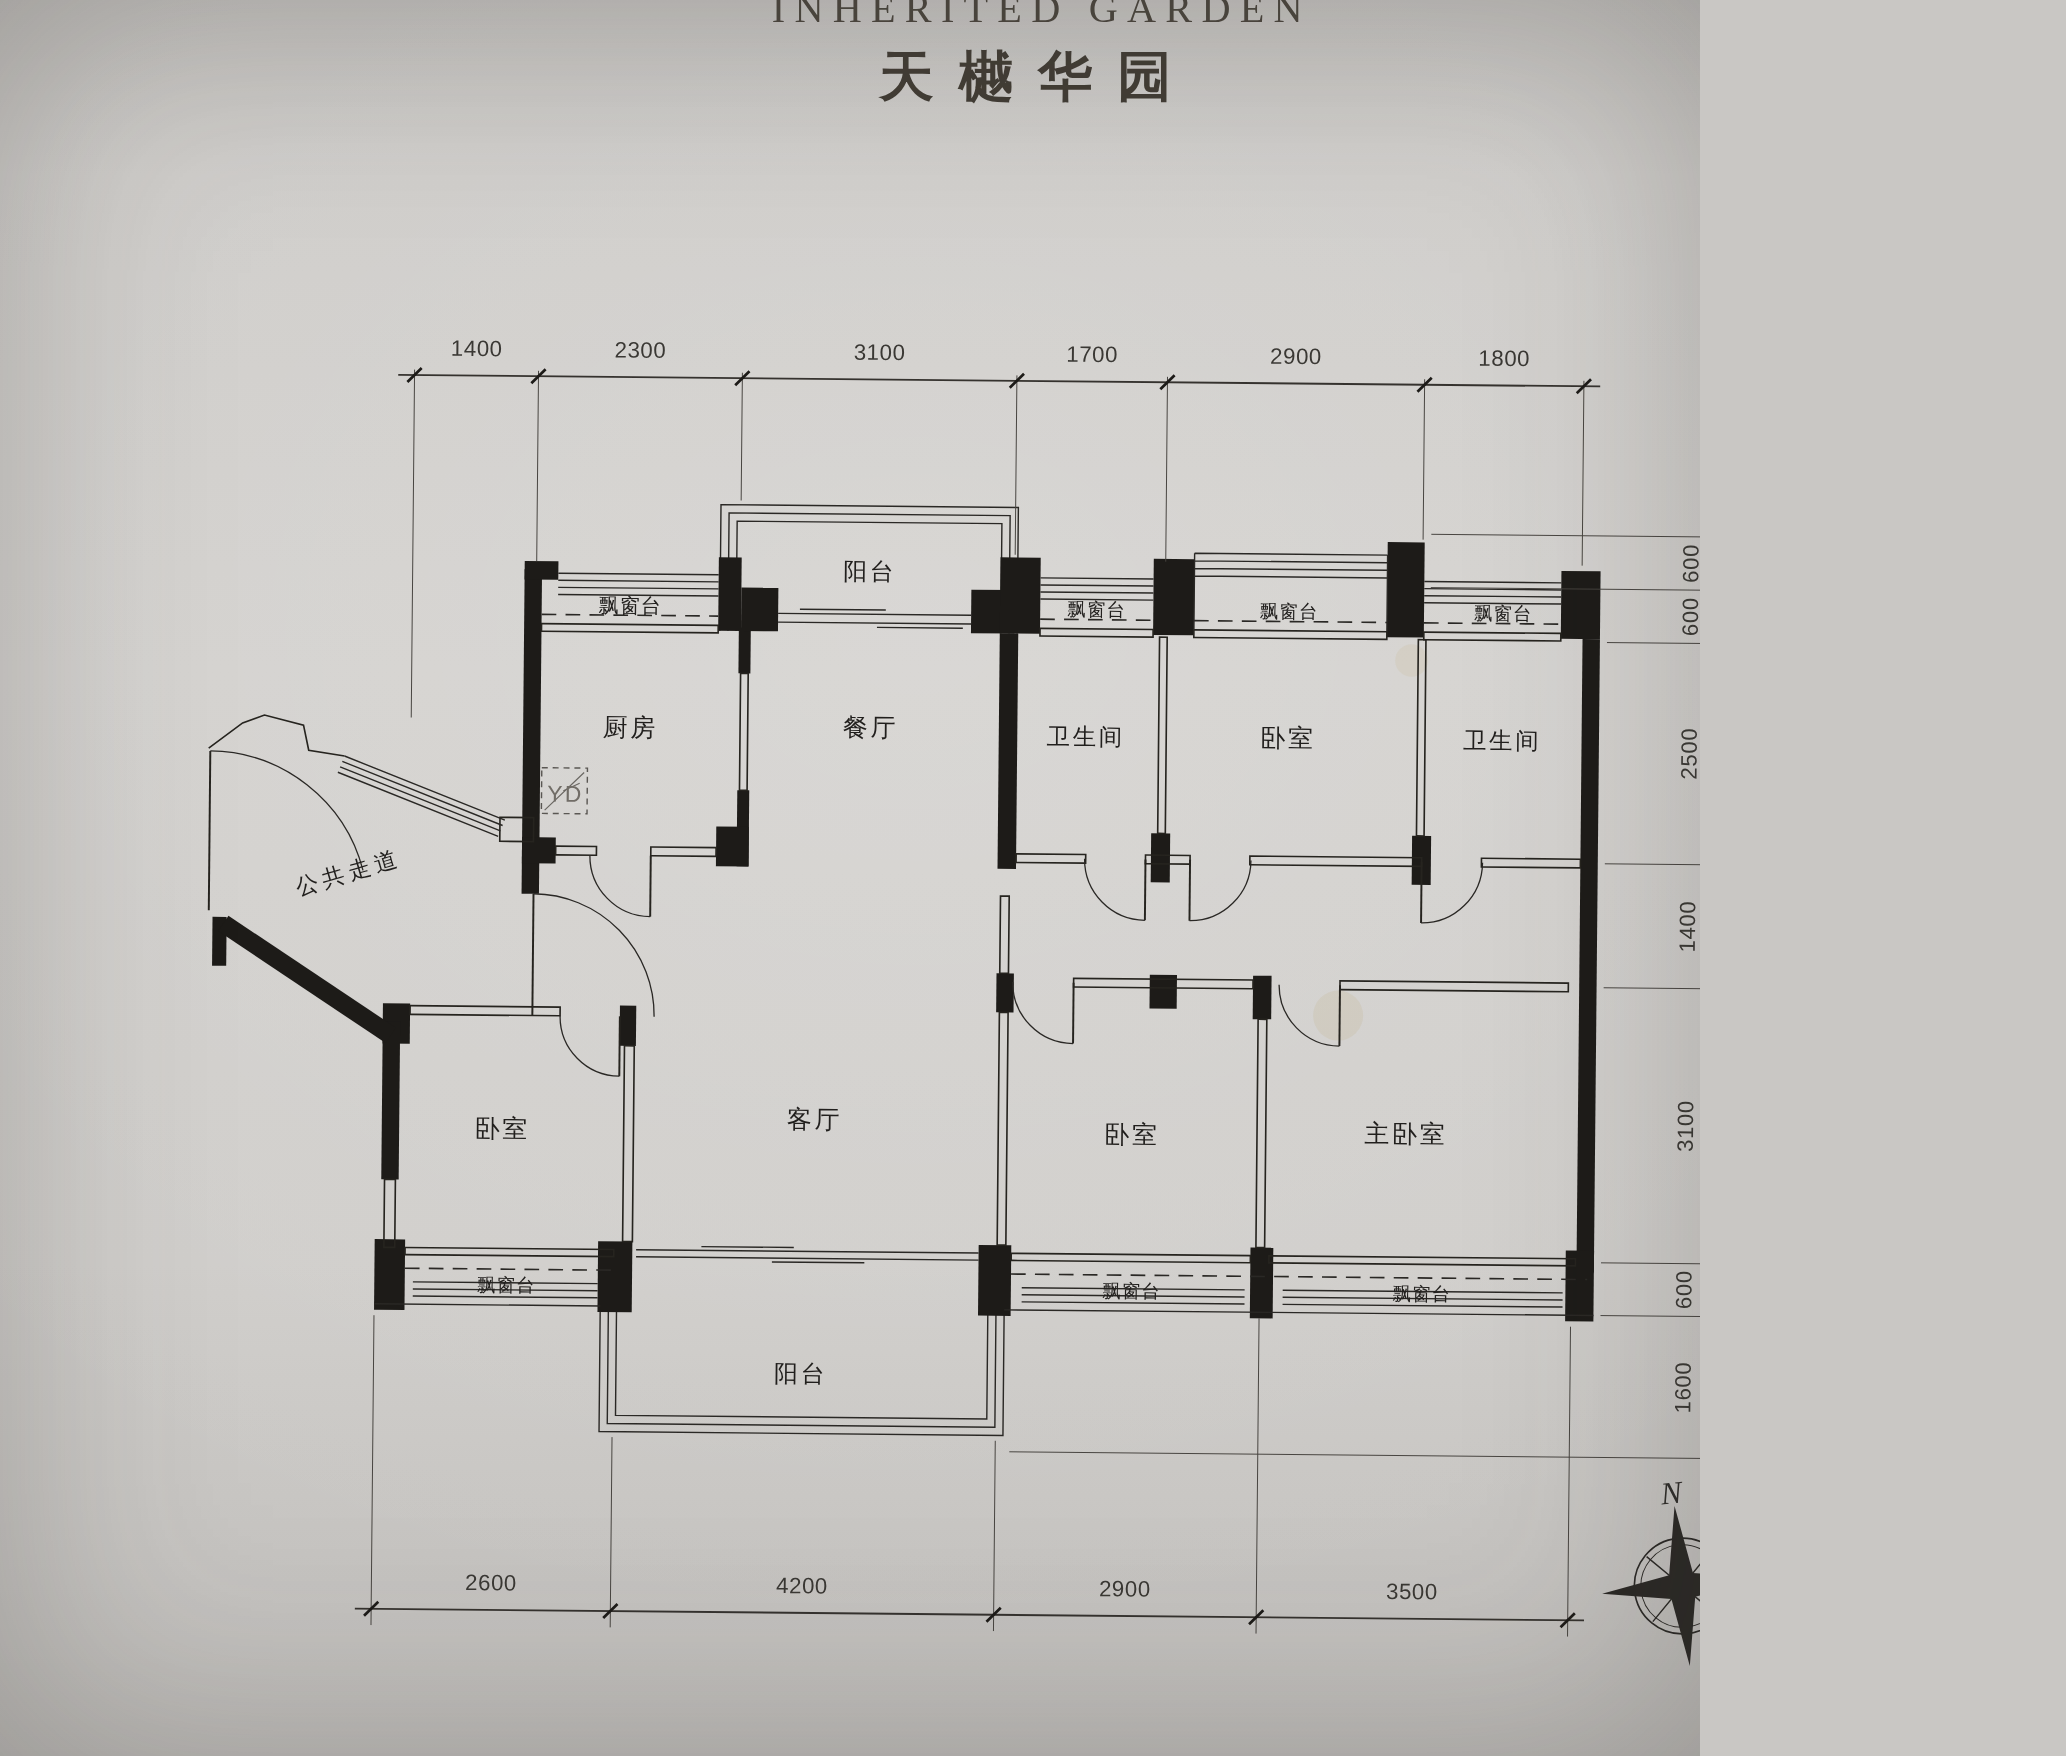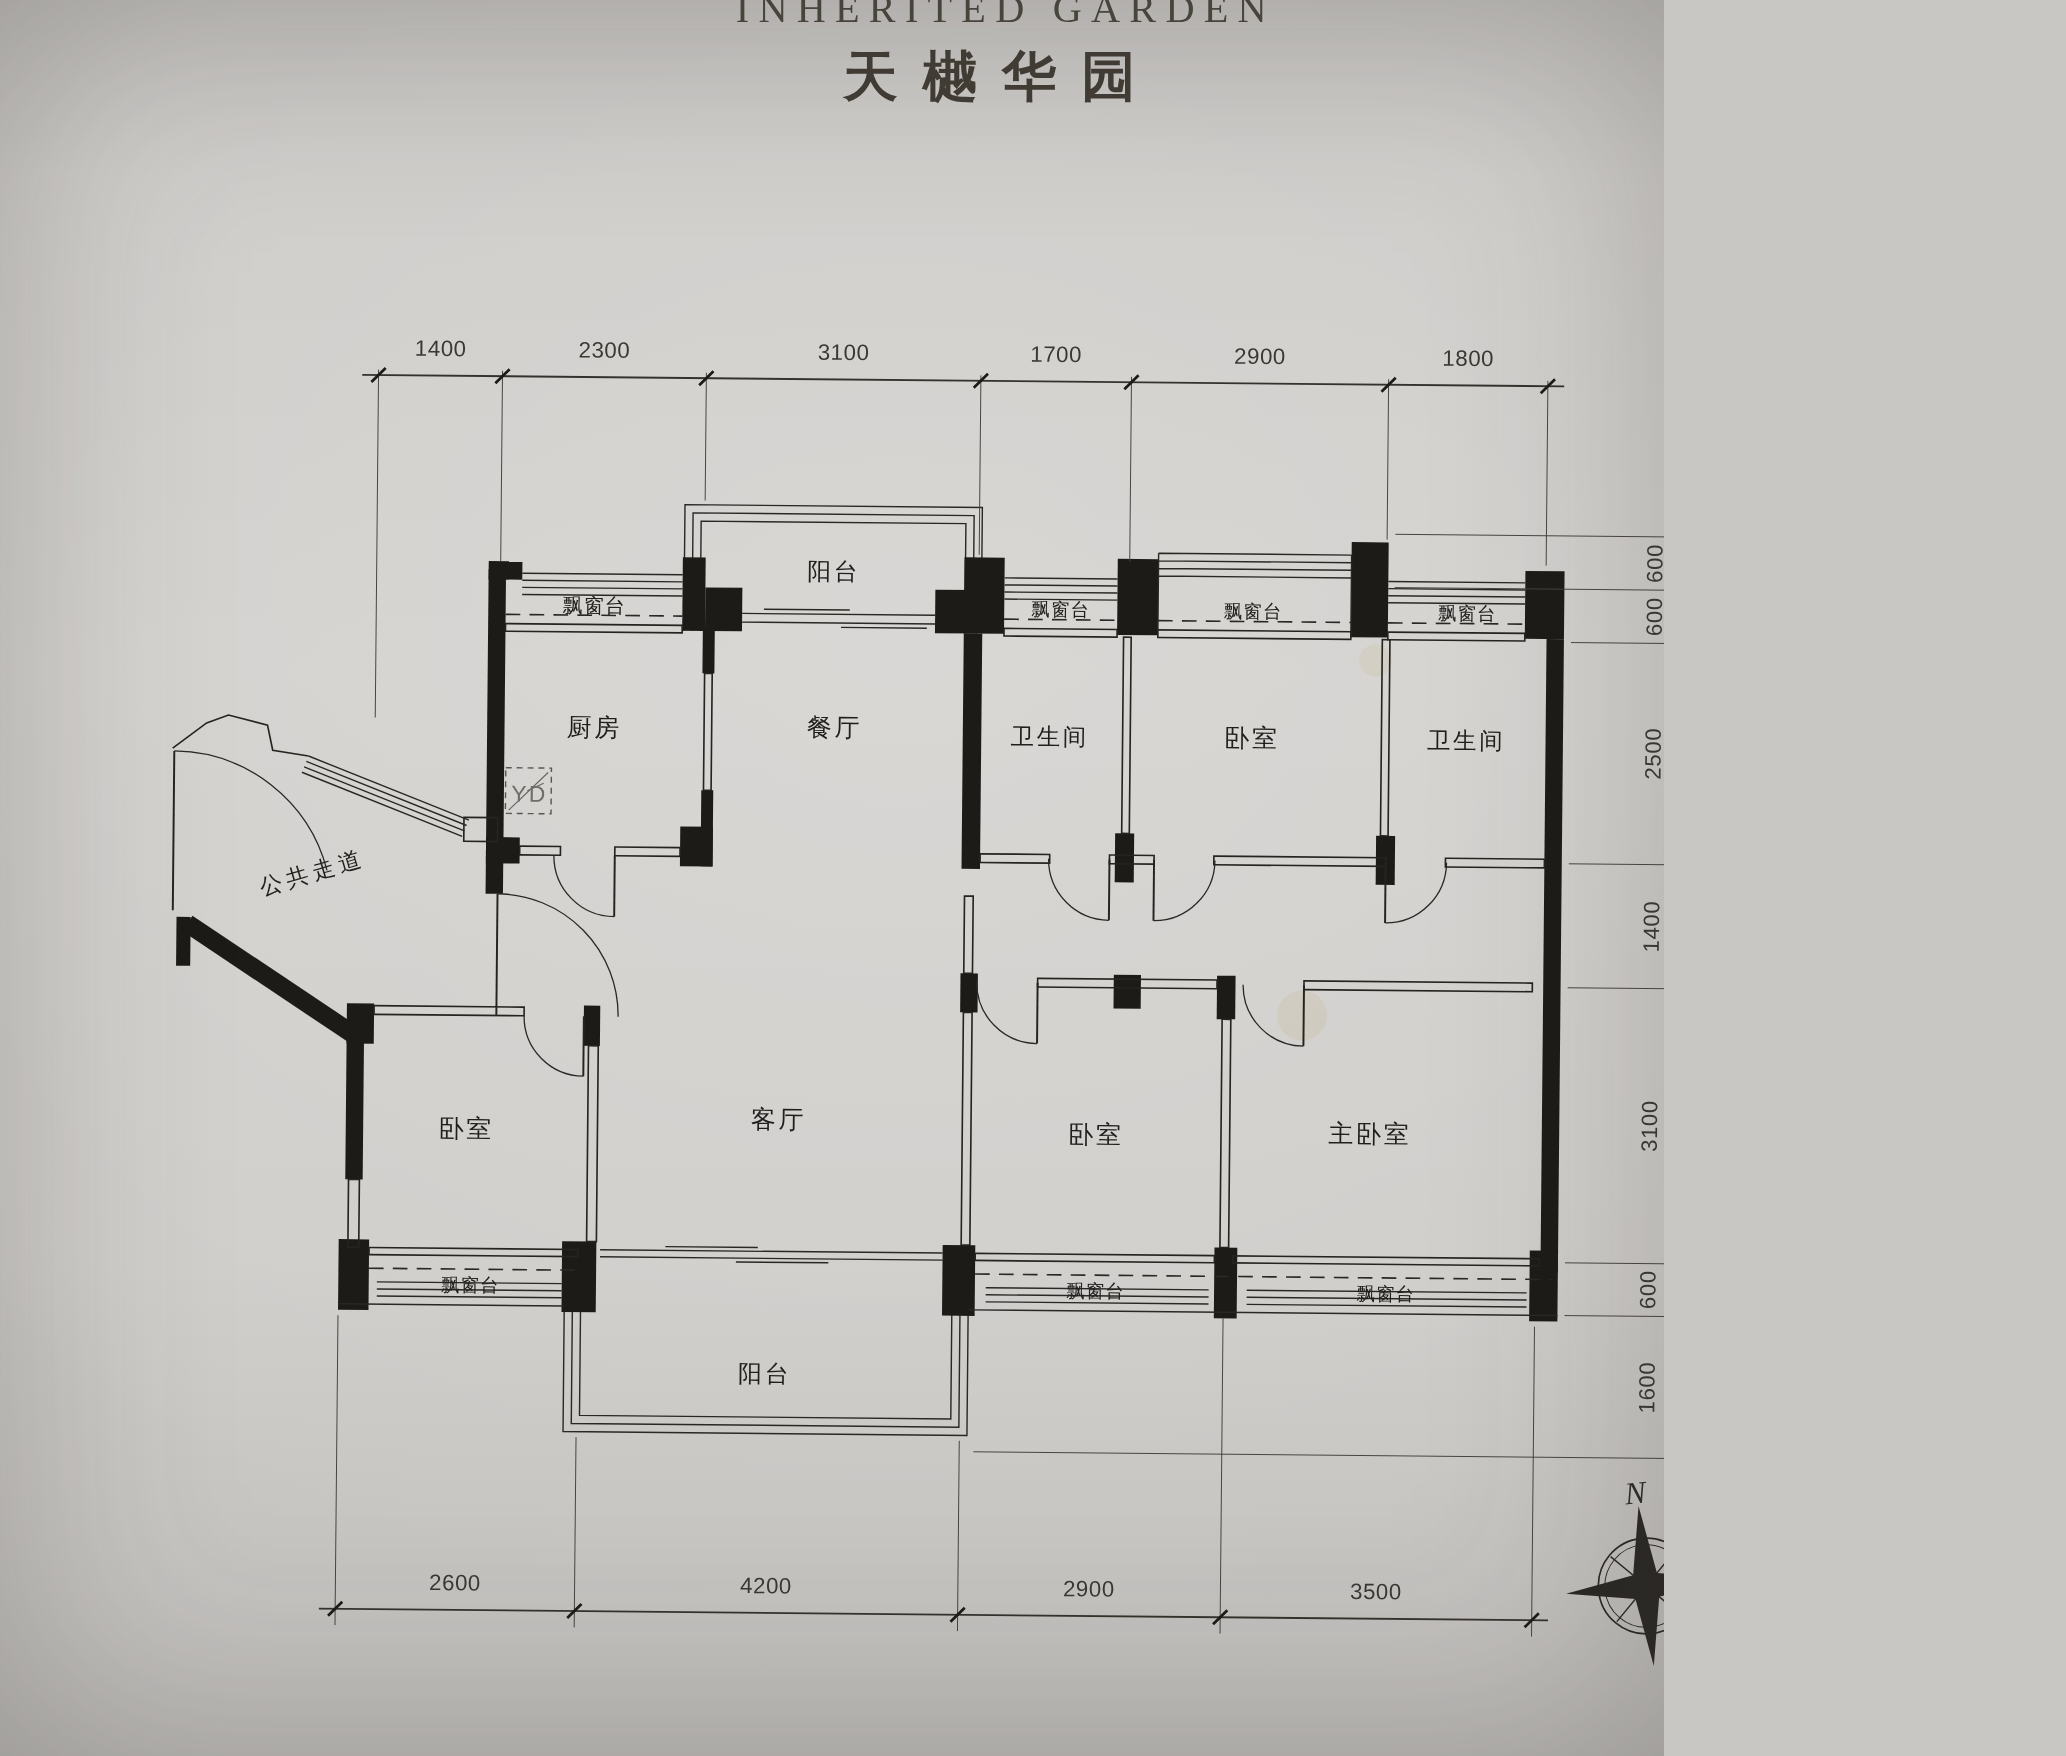--- a/index.html
+++ b/index.html
@@ -7,20 +7,21 @@
     width:2066px;height:1756px;
     font-family:"Liberation Sans", sans-serif;
     background:#c9c7c4;
     overflow:hidden;
   }
   #photo{
     position:relative;width:1664px;height:1756px;overflow:hidden;
     background:
       radial-gradient(ellipse 130% 95% at 54% 36%, rgba(255,255,255,0.14), rgba(255,255,255,0) 62%),
       linear-gradient(180deg,#c3c1be 0%,#ceccc9 10%,#d3d1ce 38%,#d0cecb 72%,#bfbdba 100%);
+    padding-left: 36px;
   }
   #photo::after{
     content:"";position:absolute;inset:0;pointer-events:none;
     box-shadow:inset 0 0 228px rgba(55,50,45,0.28);
   }
   svg text{user-select:none;}
   .roomlbl{font-size:46px;letter-spacing:5px;fill:#211f1d;}
   .baylbl{font-size:34px;letter-spacing:2px;fill:#23211f;}
   .dimlbl{font-size:41px;fill:#3a3834;letter-spacing:1px;}
   .thin{stroke:#2a2825;stroke-width:2.6;fill:none;}

